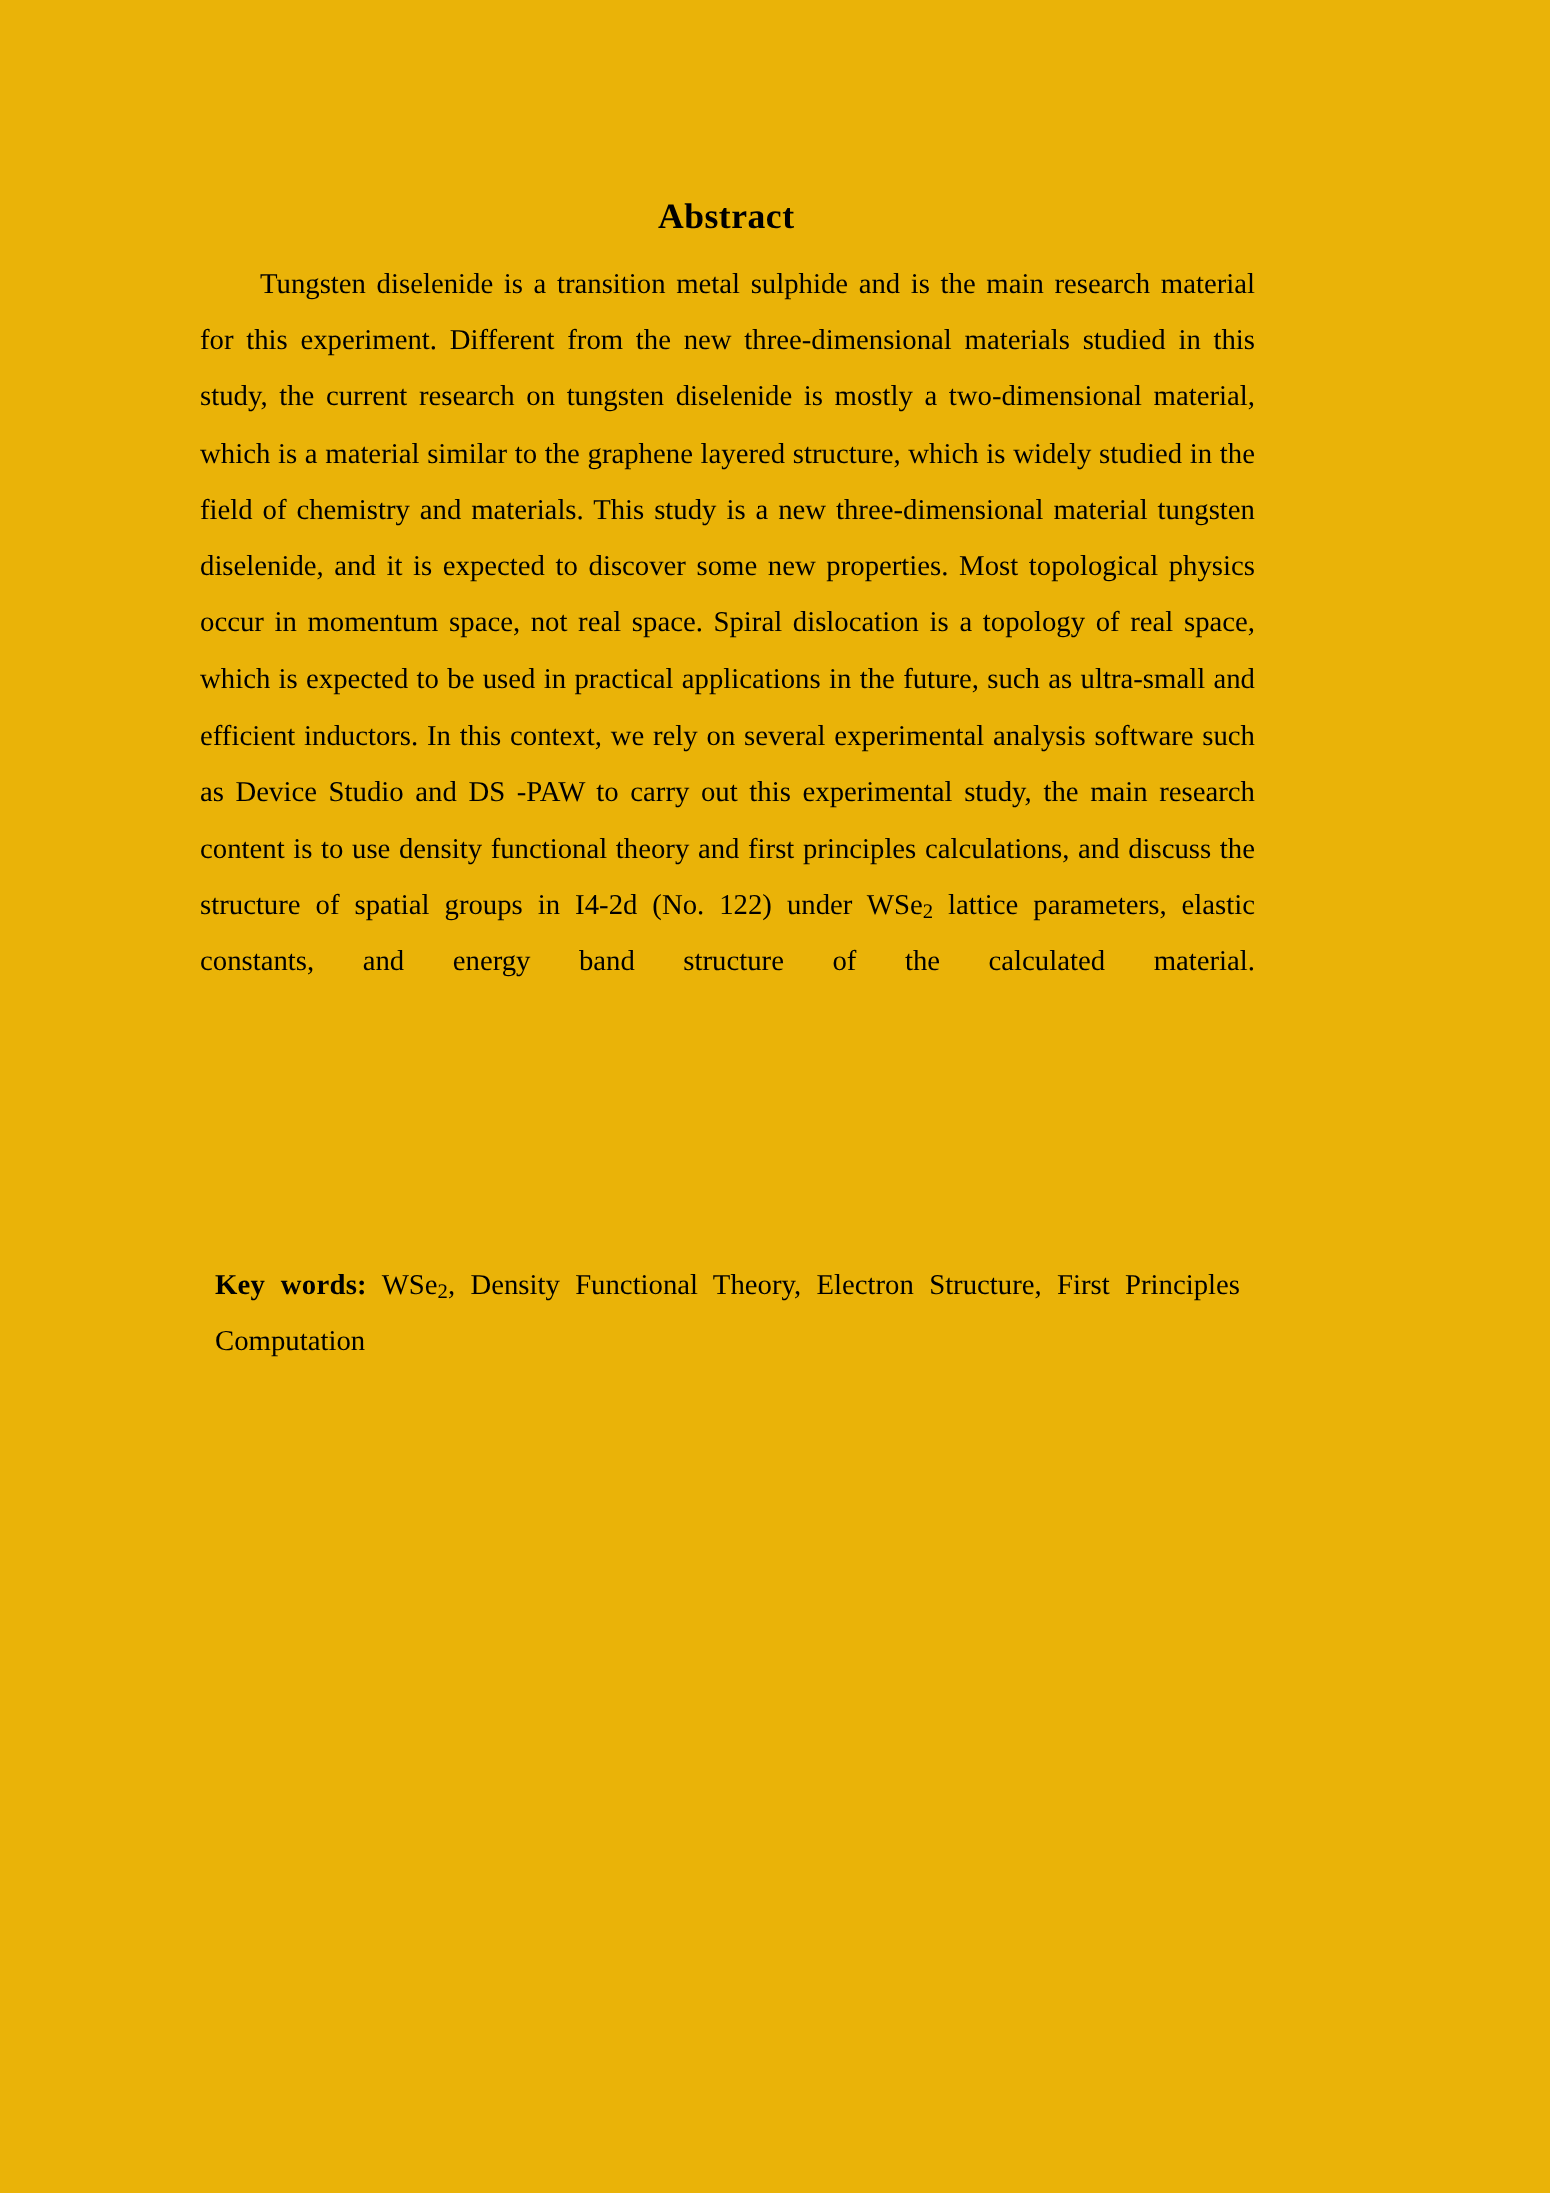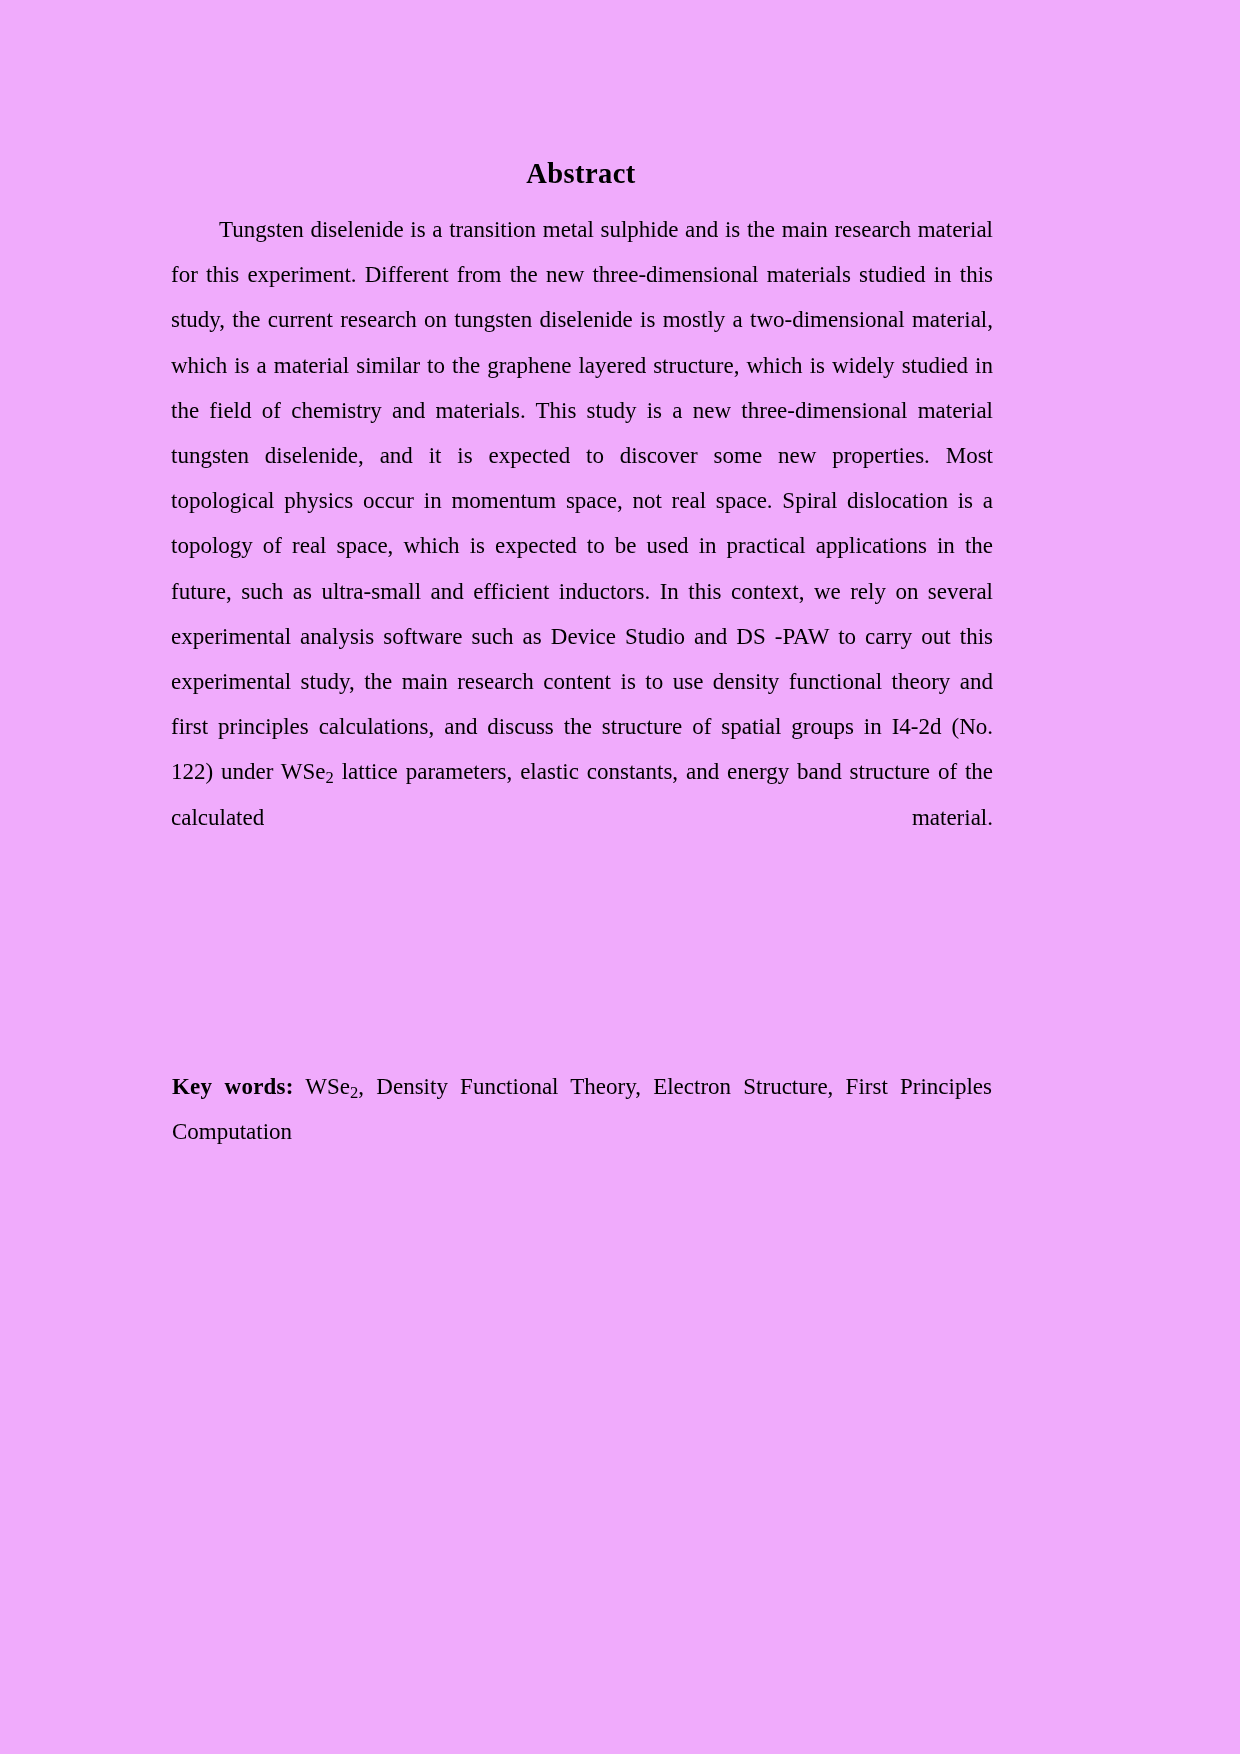--- a/index.html
+++ b/index.html
@@ -11,39 +11,39 @@
     width: 1240px;
     height: 1754px;
     font-family: "Liberation Serif", "DejaVu Serif", serif;
     color: #000000;
     overflow: hidden;
   }
   .page {
     position: relative;
     width: 1240px;
     height: 1754px;
-    background: #f0abfc;
+    background: #eab308;
     box-sizing: border-box;
     padding: 155px 232px 0 156px;
   }
   .abstract-title {
     text-align: center;
     font-size: 28.5px;
     font-weight: bold;
     letter-spacing: 0.4px;
     margin: 0 0 12px 0;
     line-height: 1.3;
     padding-right: 2px;
   }
   .abstract-body {
     text-align: justify;
     text-justify: inter-word;
     font-size: 23px;
     line-height: 45.2px;
-    margin: 15px;
+    margin: 4px;
     text-indent: 48px;
     hyphens: none;
     word-spacing: 0.2px;
   }
   .abstract-body sub {
     font-size: 0.72em;
     vertical-align: -0.22em;
     line-height: 0;
   }
   .spacer-block {

